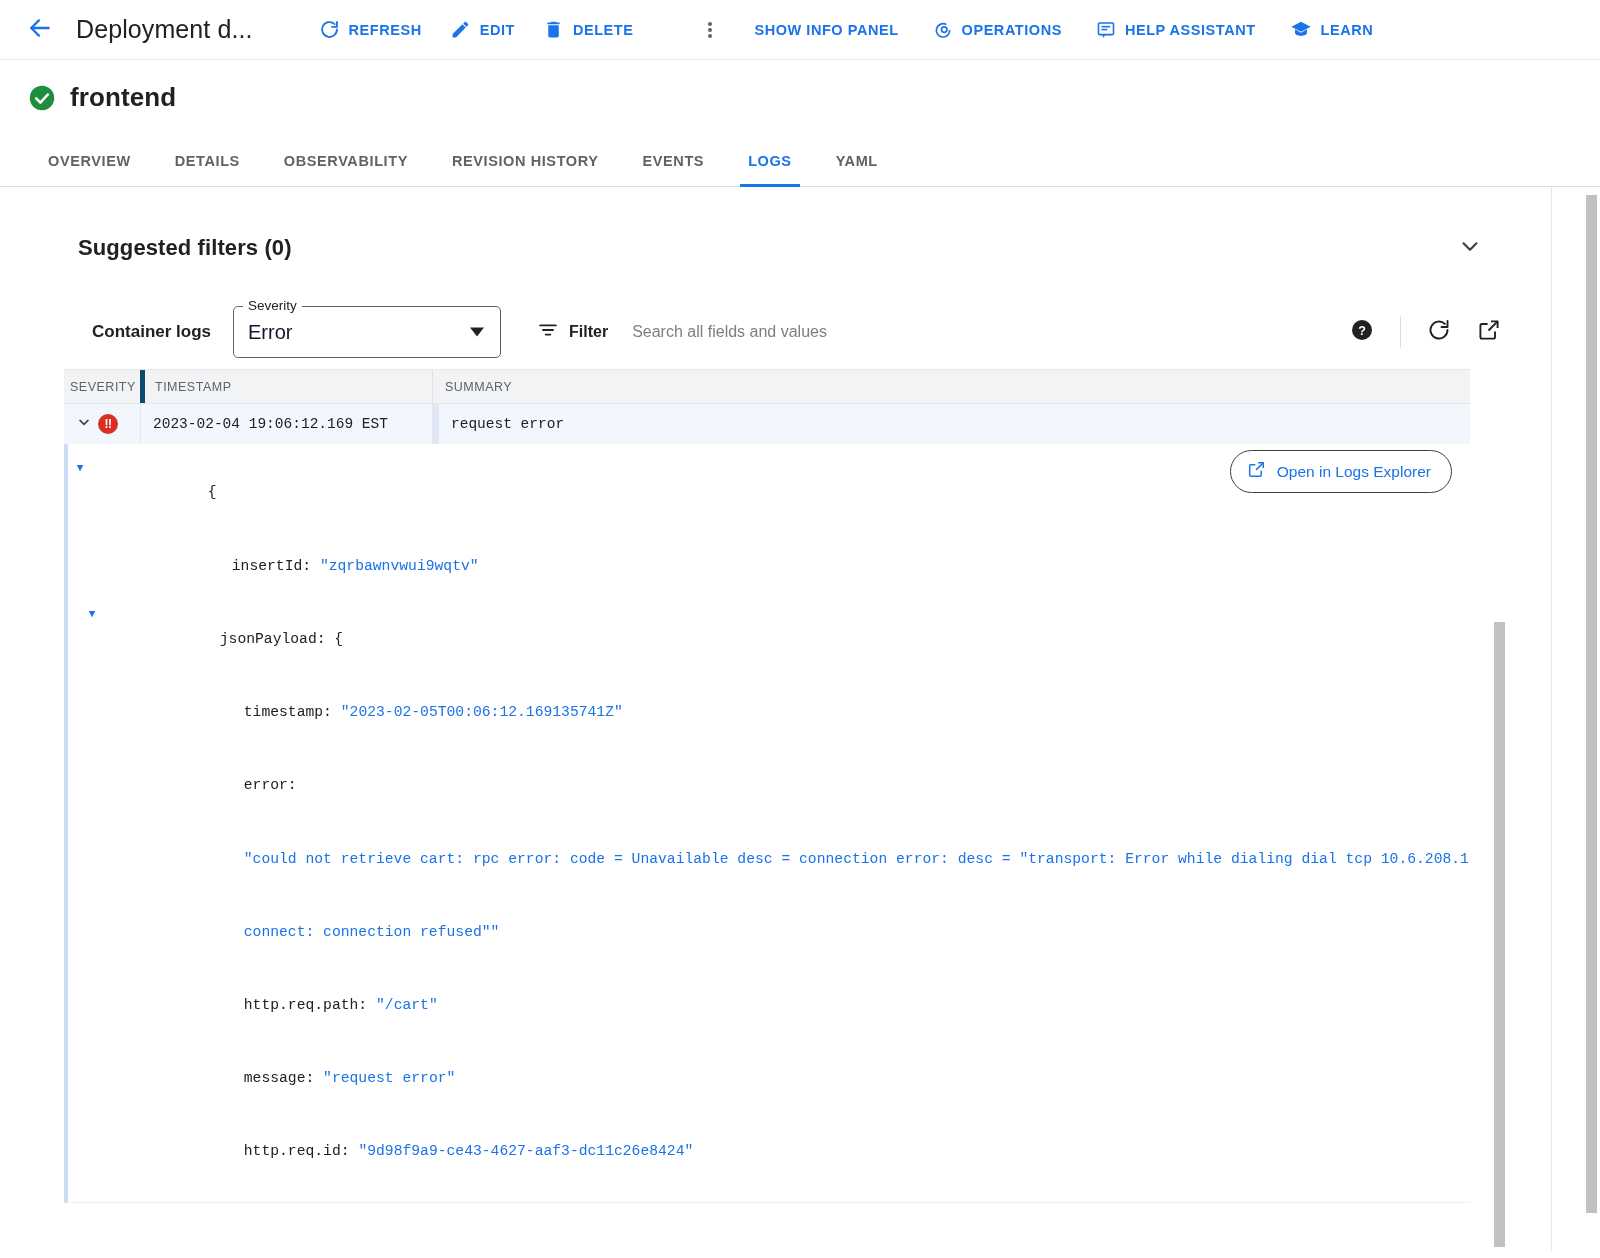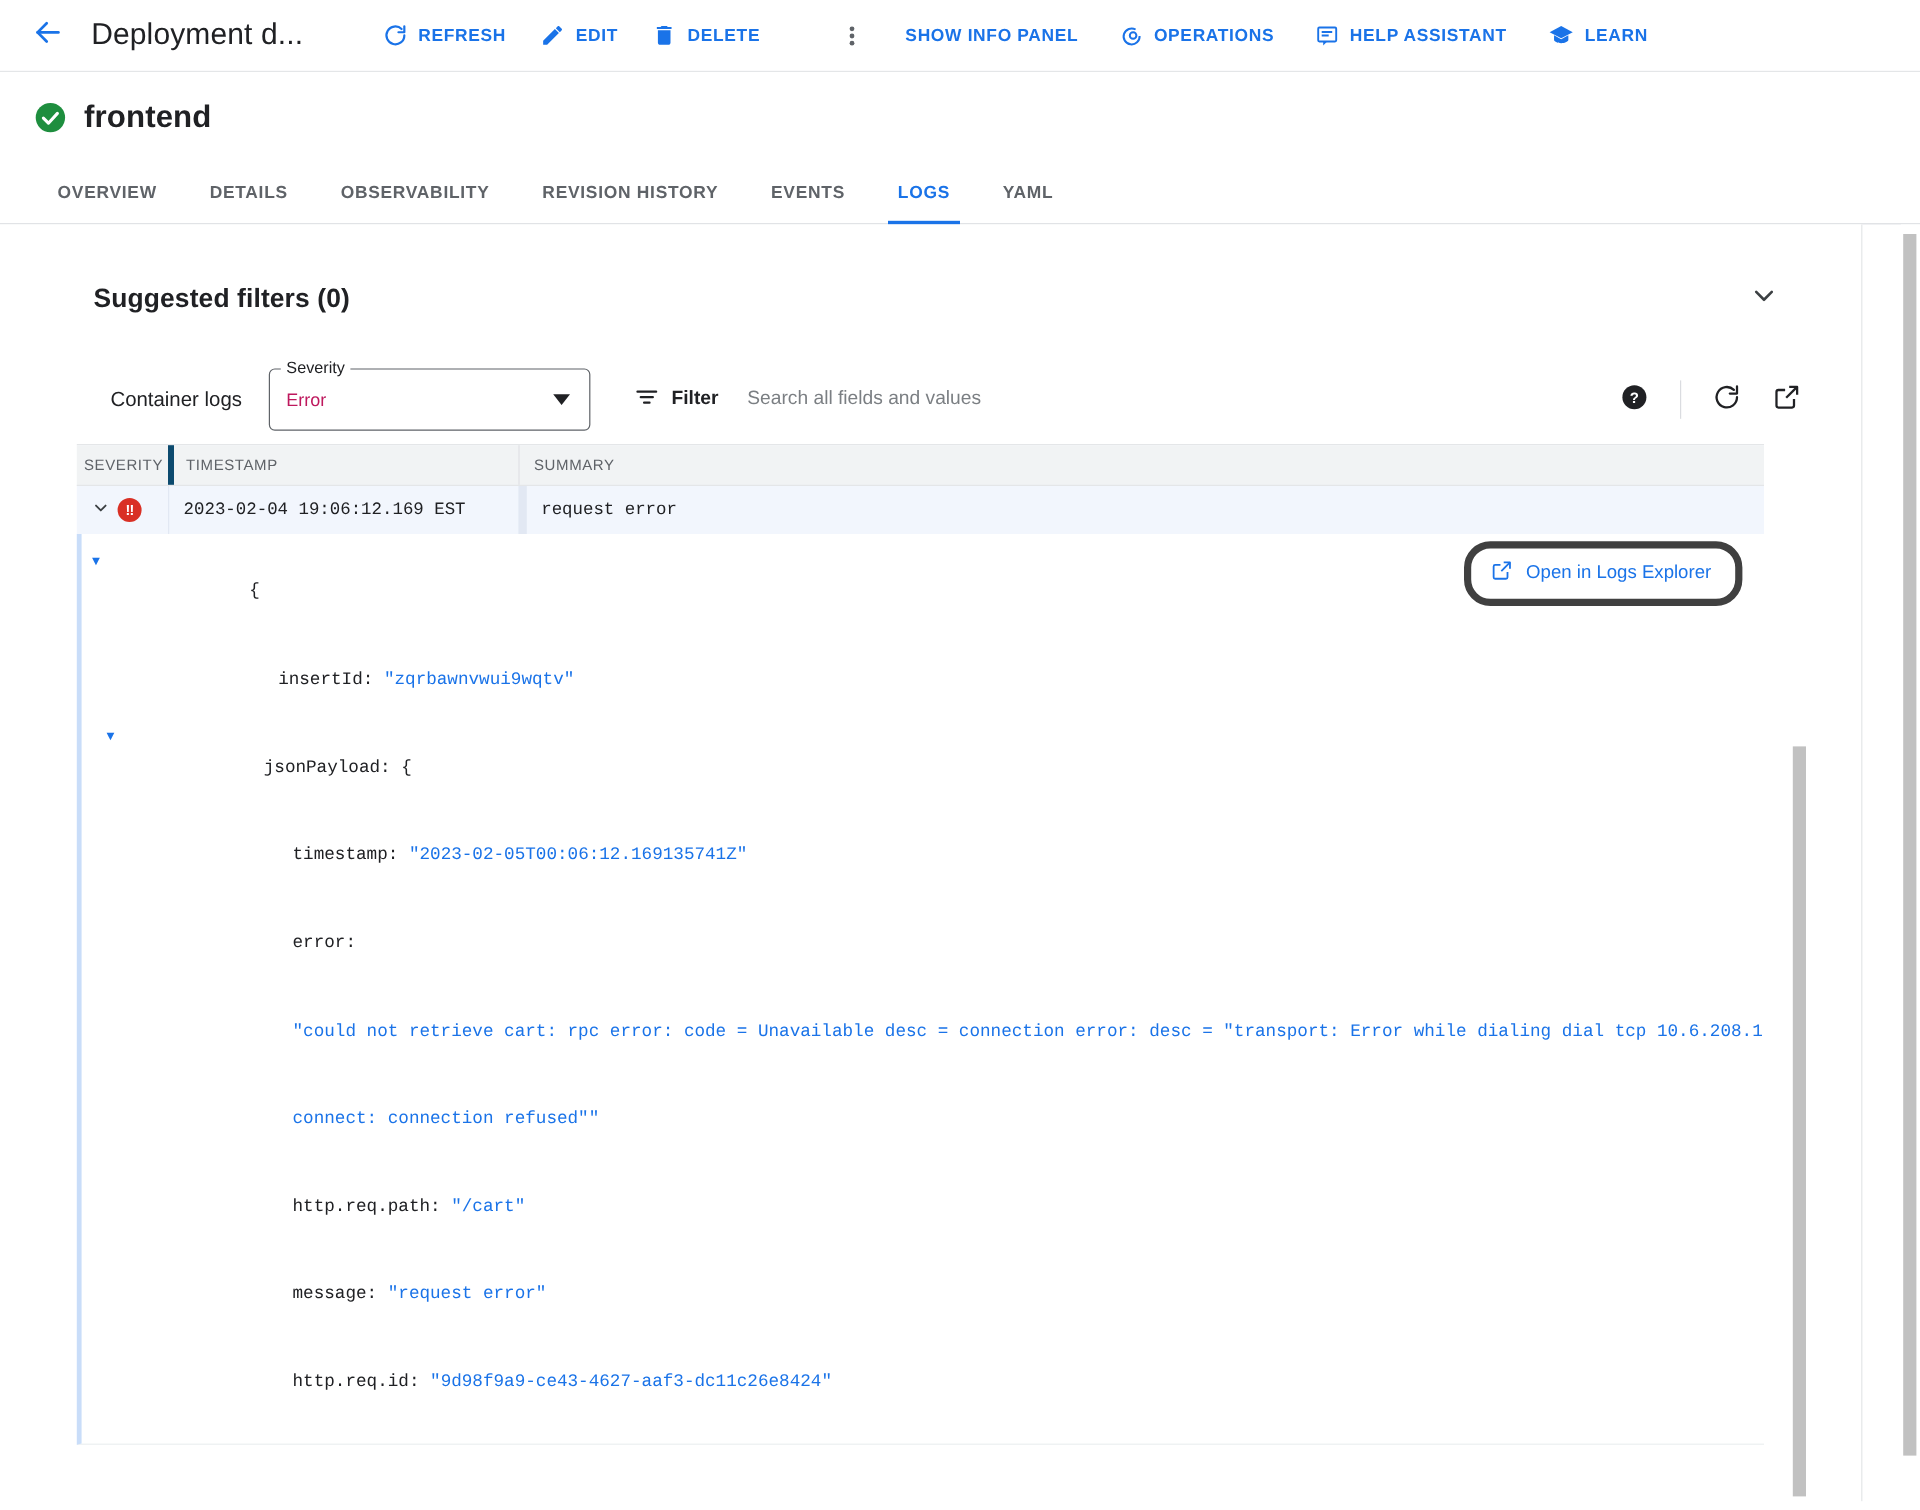--- a/index.html
+++ b/index.html
@@ -75,32 +75,32 @@
     padding: 40px 62px 0 78px;
     gap: 32px;
   }
   .sugg-title { font-size:22px; color:#202124; font-weight:700; letter-spacing:.1px;}
   .chev-btn { cursor:pointer; color:#3c4043; padding: 6px; }
 
   
   .filterbar {
     display:flex; align-items:center; padding: 40px 0 0 92px; height:86px;
   }
-  .container-logs-label { font-size:17px; font-weight:400; color:#202124; }
+  .container-logs-label { font-size:17px; font-weight:700; color:#202124; }
   .severity-field {
     position:relative; width:268px; height:52px; margin-left:22px;
     border:1px solid #5f6368; border-radius:5px;
     display:flex; align-items:center; padding: 0 14px;
     cursor:pointer;
   }
   .severity-legend {
     position:absolute; top:-9px; left:9px; background:#fff; padding:0 5px;
     font-size:13.5px; color:#202124;
   }
-  .severity-value { font-size:15px; color:#be185d; }
+  .severity-value { font-size:20px; color:#0f172a; }
   .sev-caret {
     position:absolute; right:16px; top:50%; transform:translateY(-50%);
     width:0;height:0;border-left:7px solid transparent;border-right:7px solid transparent;border-top:9px solid #202124;
   }
   .filter-btn { display:flex; align-items:center; gap:10px; margin-left:36px; cursor:pointer;}
   .filter-btn span { font-size:16px; font-weight:700; color:#202124; }
   .search-input {
     border:none; outline:none; background:transparent;
     font-size:16px; color:#202124; margin-left:22px; width:540px;
     font-family:"Liberation Sans", sans-serif;
@@ -144,21 +144,21 @@
     position:relative;
     border-left:4px solid #c9ddf9;
     padding: 12px 0 14px 0;
     background:#fff;
     border-bottom:1px solid #eceff1;
     overflow:hidden;
   }
   .open-explorer {
     position:absolute; right:18px; top:6px;
     display:flex; align-items:center; gap:11px;
-    border:6px solid #404040; border-radius:22px;
+    border:1px solid #404040; border-radius:22px;
     padding: 9px 20px 9px 16px; cursor:pointer; background:#fff;
     color:#1a73e8; font-size:15.5px; font-family:"Liberation Sans", sans-serif;text-align:right;
   }
   .jline {
     font-family:"Liberation Mono", monospace;
     font-size:14.7px; line-height:24.4px; color:#202124;
     white-space:pre; position:relative; padding-left:34px;
   }
   .jkey { color:#202124; }
   .jval { color:#1a73e8; }

